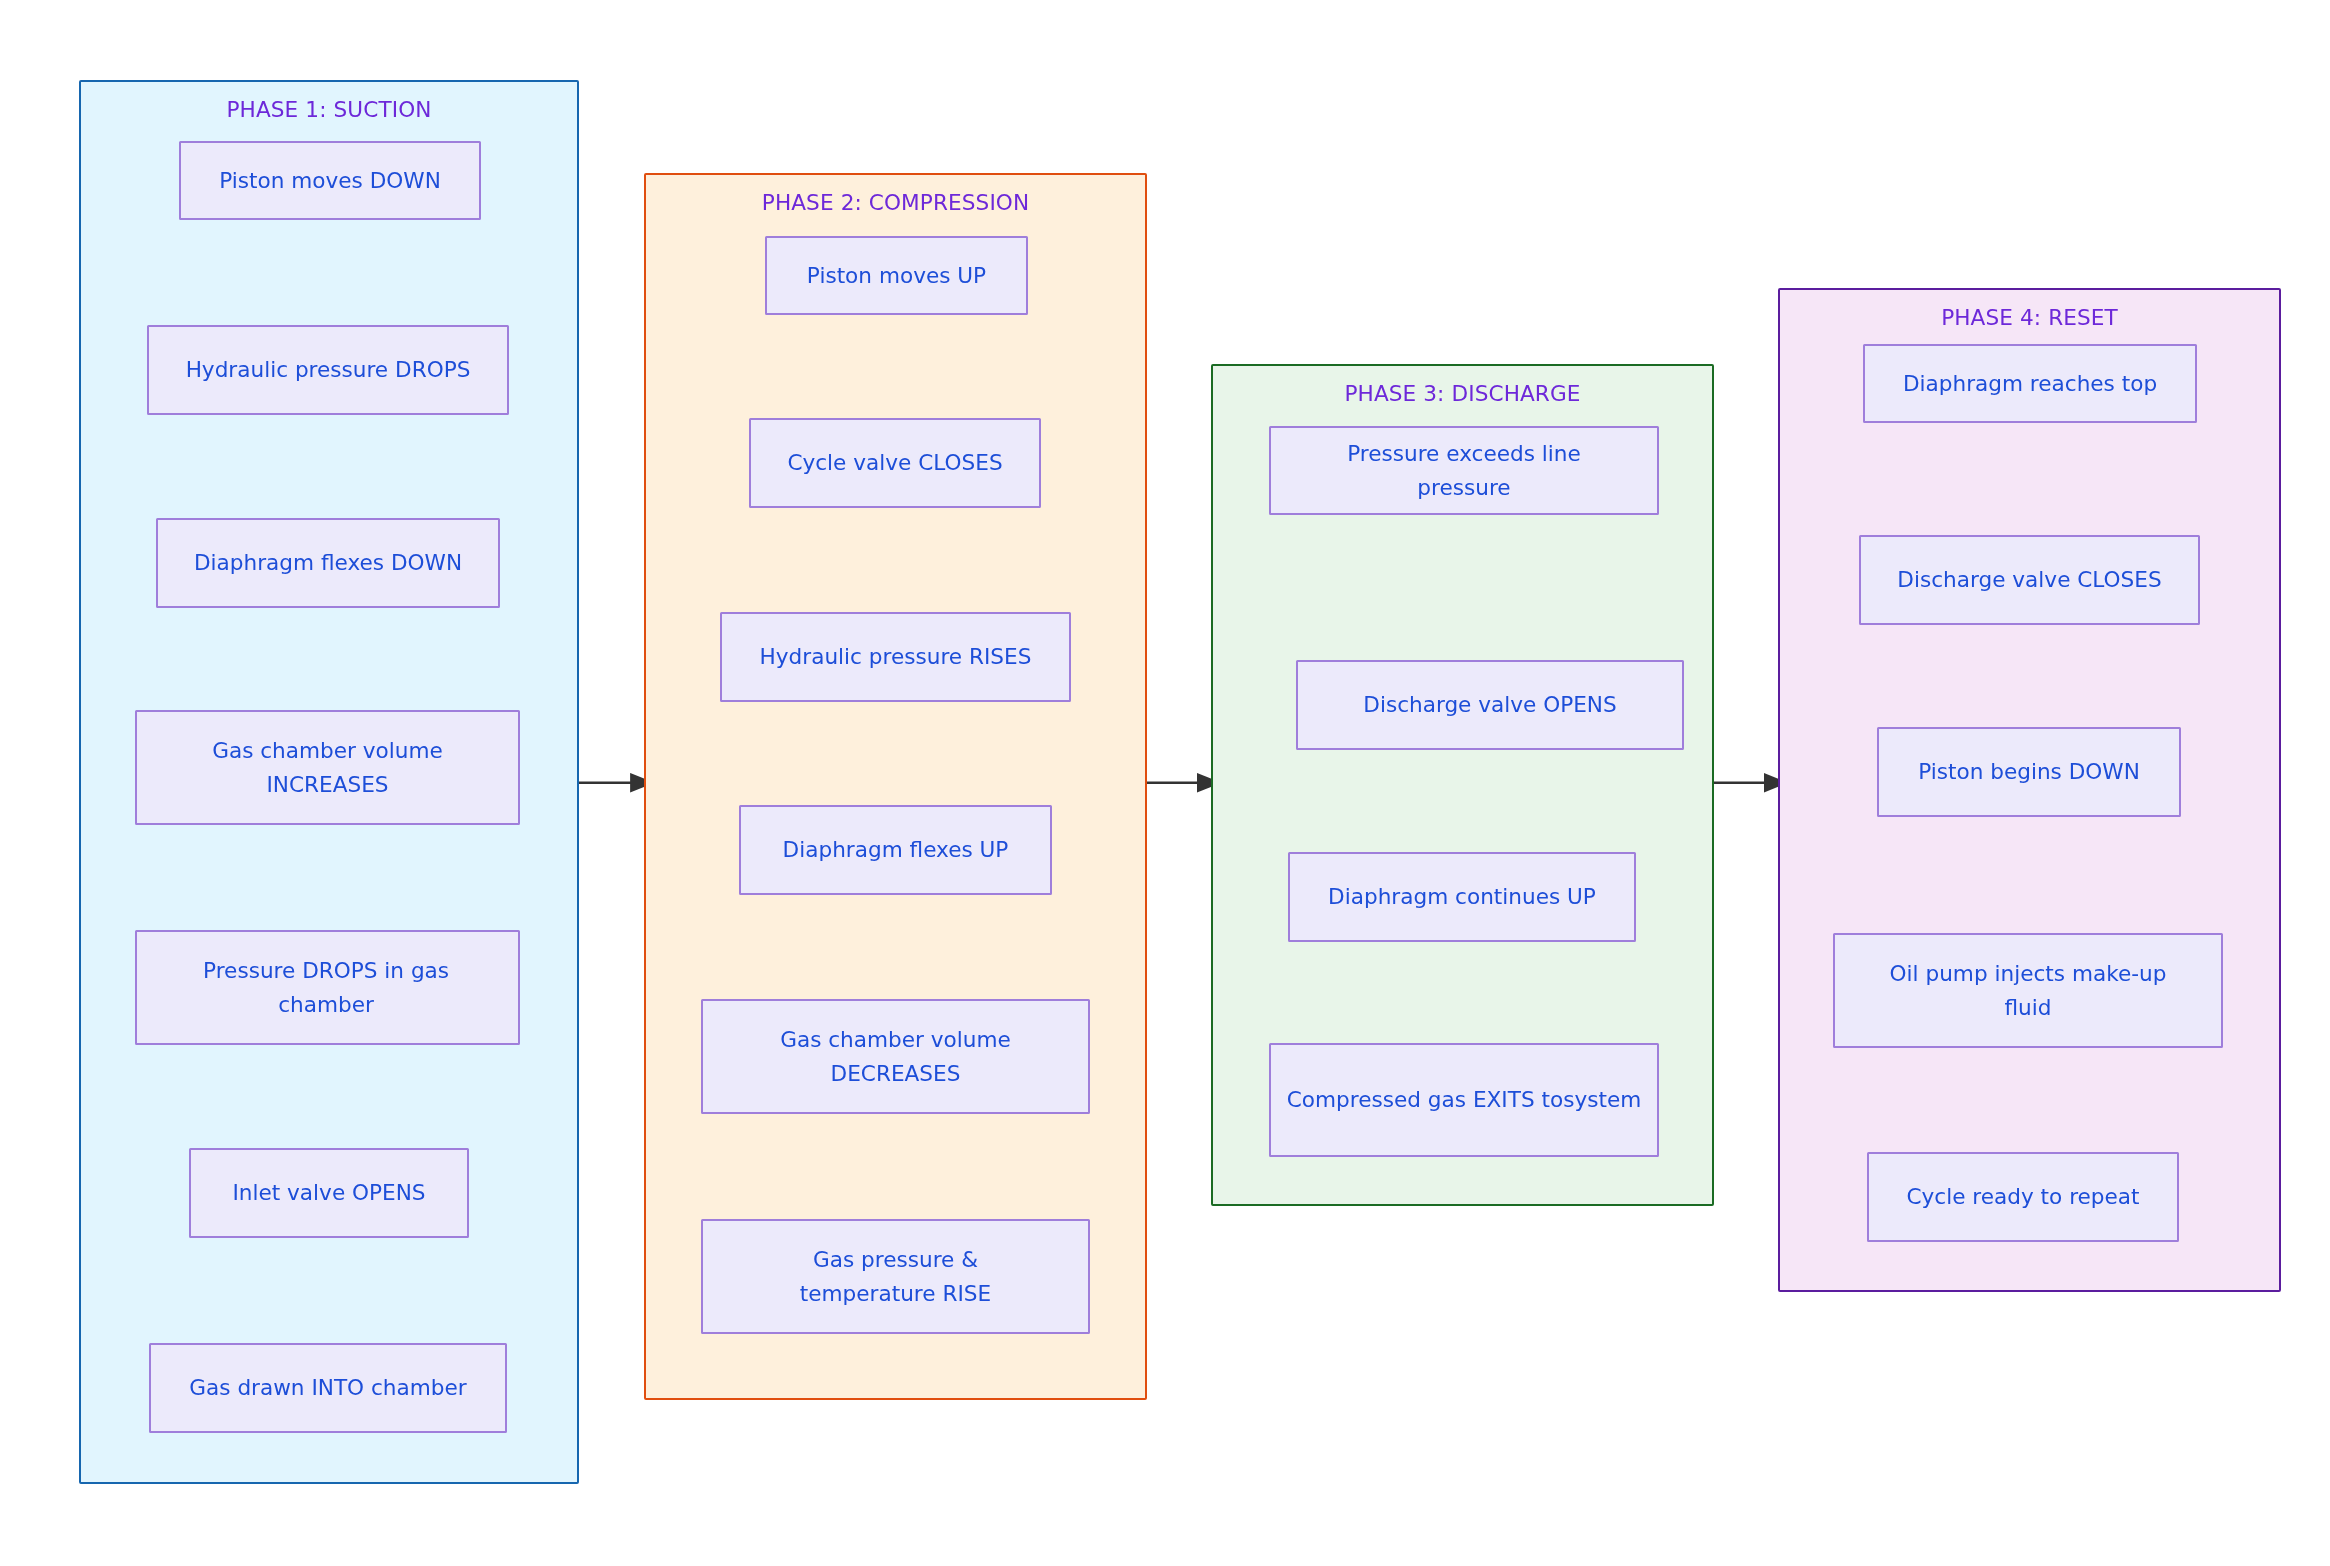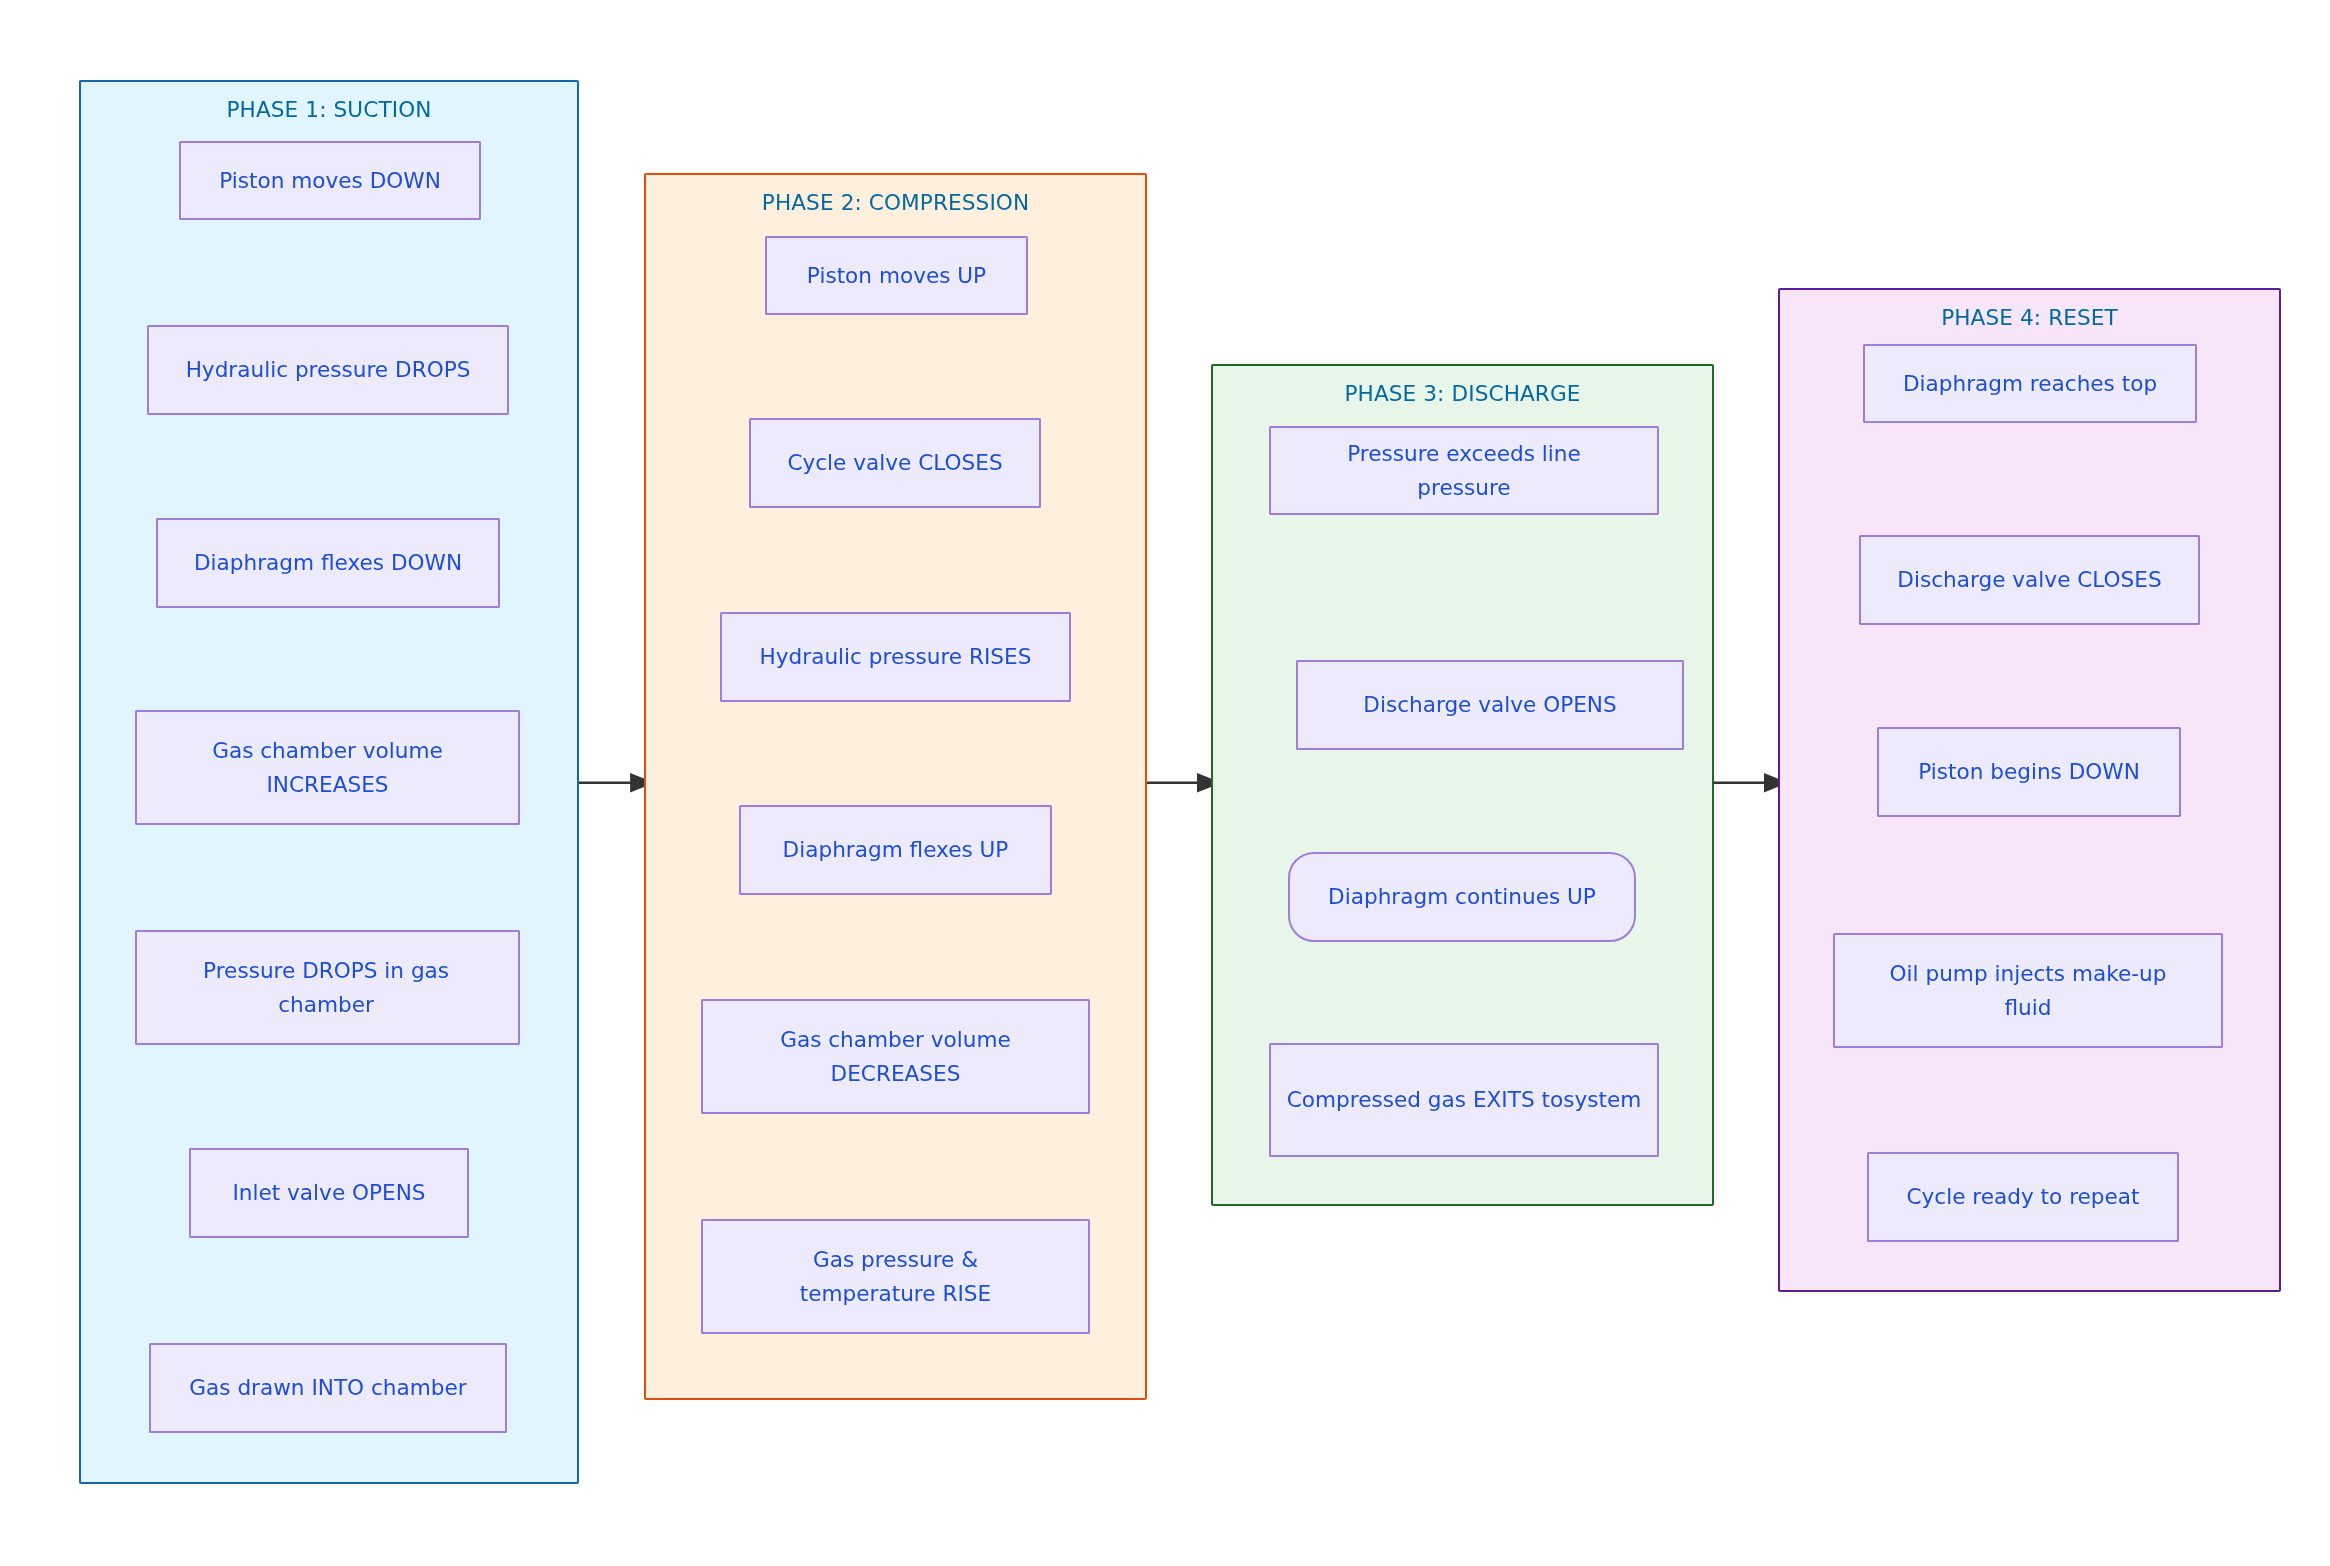--- a/index.html
+++ b/index.html
@@ -25,21 +25,21 @@
     border-width: 2.9px;
     border-style: solid;
     border-radius: 2px;
   }
   .phase-title {
     position: absolute;
     left: 0;
     right: 0;
     text-align: center;
     font-size: 21.6px;
-    color: #0369a1;
+    color: #6d28d9;
     letter-spacing: 0.1px;
     white-space: nowrap;
     pointer-events: none;
   }
   
   .node {
     position: absolute;
     box-sizing: border-box;
     background: #ECEAFB;
     border: 2.5px solid #9F7EDB;
@@ -162,21 +162,21 @@
               background:#E8F5E9; border-color:#1B6B23;">
     <div class="phase-title" style="top:14.7px;">PHASE 3: DISCHARGE</div>
   </div>
   <div class="node" style="left:1269px; top:426px; width:390px; height:89px; flex-direction:column;">
     <span>Pressure exceeds line</span>
     <span>pressure</span>
   </div>
   <div class="node" style="left:1296px; top:660px; width:388px; height:90px;">
     <span>Discharge valve OPENS</span>
   </div>
-  <div class="node" style="left:1288px; top:852px; width:348px; height:90px;border-radius:26px;">
+  <div class="node" style="left:1288px; top:852px; width:348px; height:90px;">
     <span>Diaphragm continues UP</span>
   </div>
   <div class="node" style="left:1269px; top:1043px; width:390px; height:114px; flex-direction:row;">
     <span>Compressed gas EXITS to</span>
     <span>system</span>
   </div>
 
   <div class="phase" style="left:1778px; top:288px; width:503px; height:1004px;
               background:#F6E6F7; border-color:#5B1D9E;">
     <div class="phase-title" style="top:14.7px;">PHASE 4: RESET</div>

